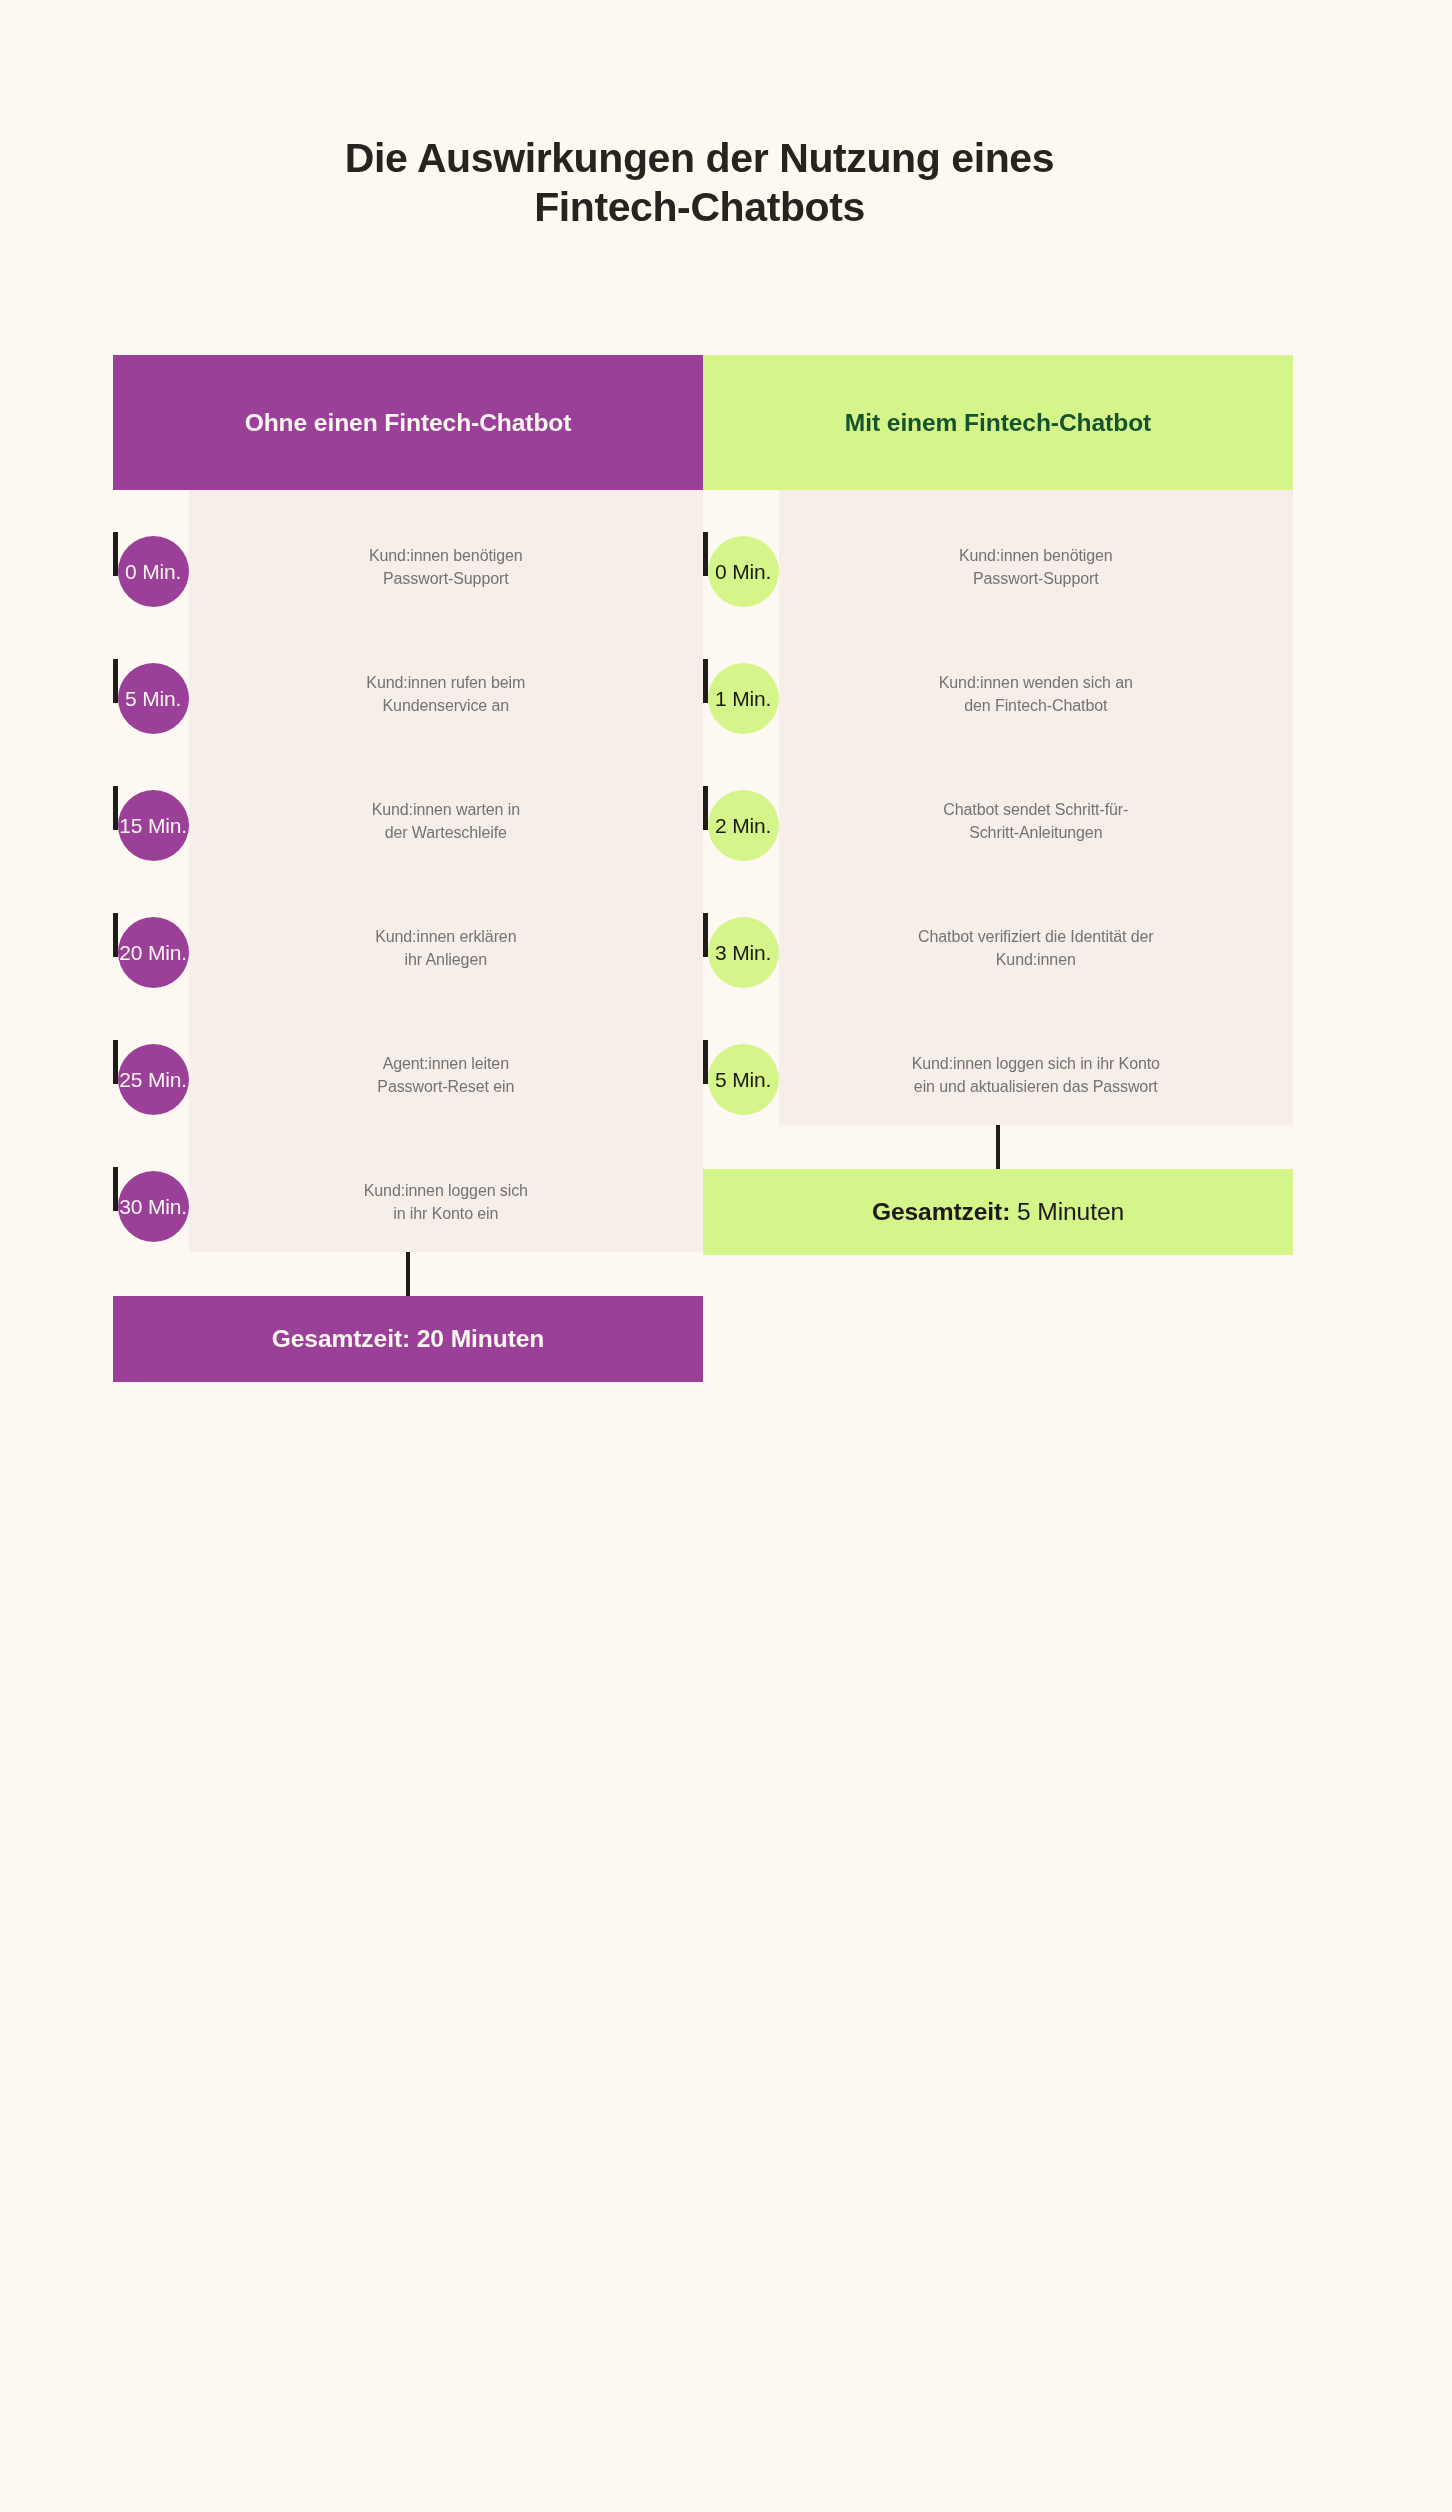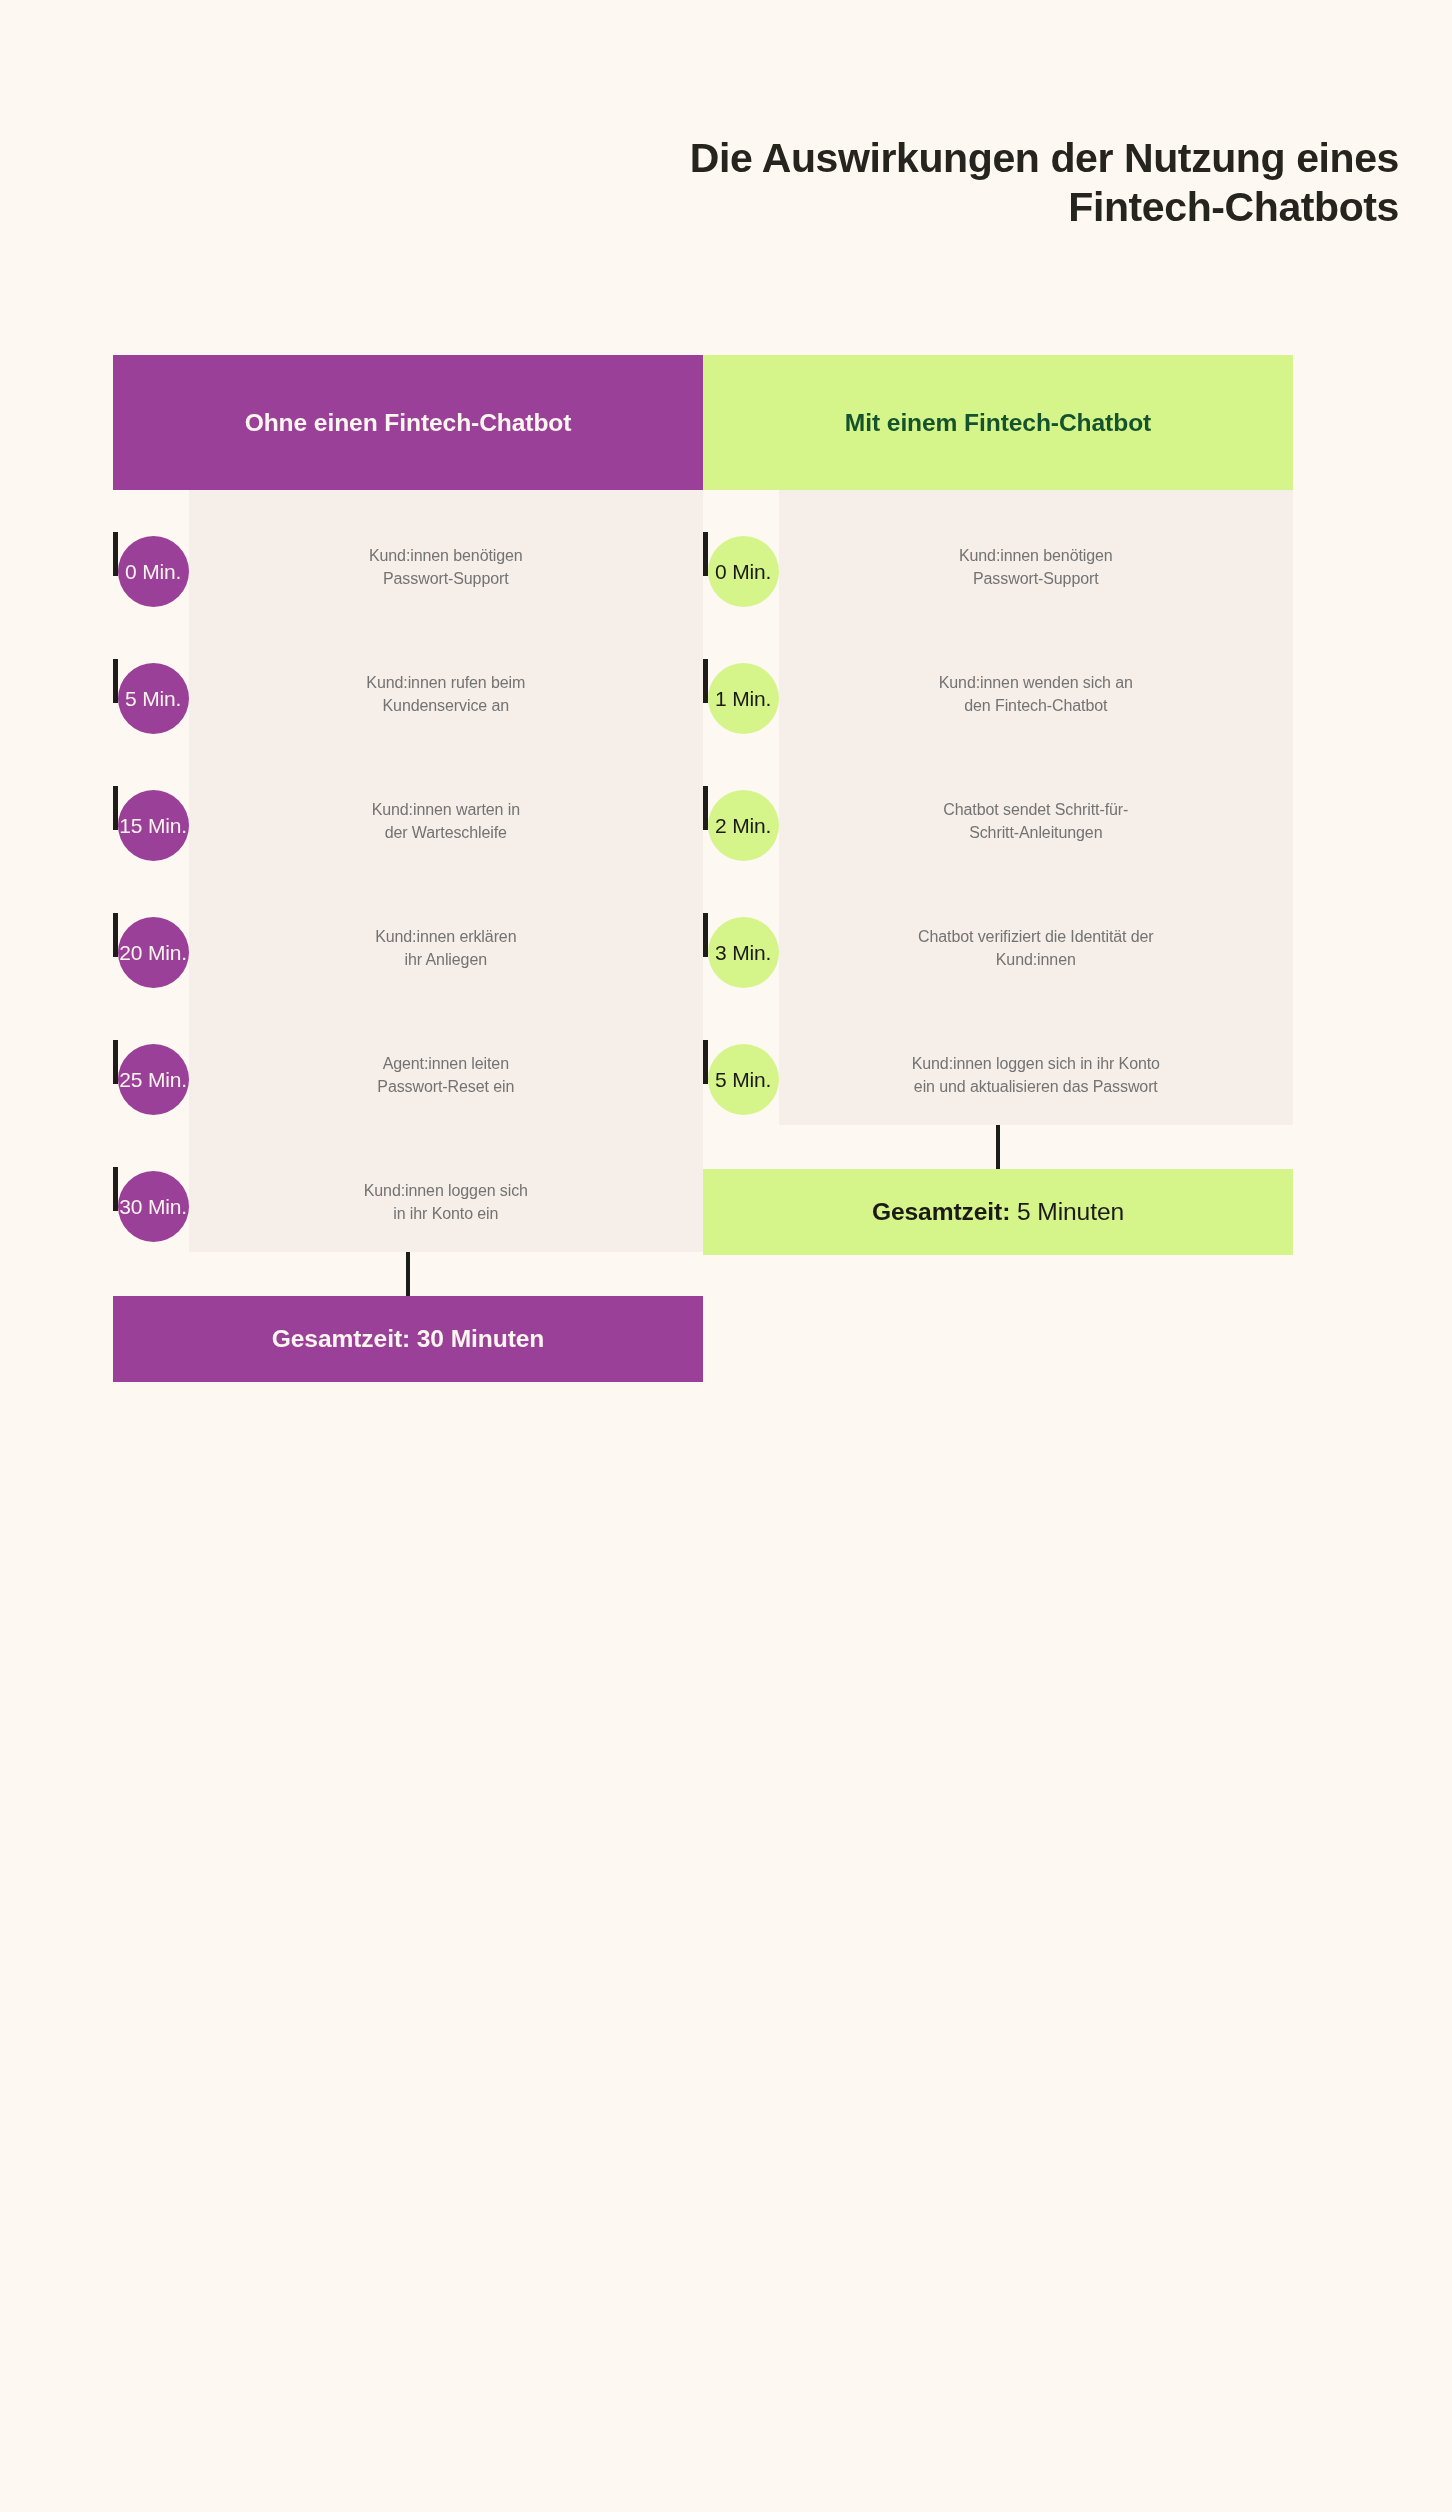--- a/index.html
+++ b/index.html
@@ -20,21 +20,21 @@
     height: 2512px;
     background: #FDF8F1;
   }
 
   
   .title {
     position: absolute;
     top: 107px;
     left: 0;
     width: 1399px;
-    text-align: right;
+    text-align: center;
     font-size: 41px;
     line-height: 1.18;
     font-weight: 700;
     letter-spacing: -0.4px;
     color: #26241F;
   }
   .title-line { display: block; }
 
   
   .columns {
@@ -234,21 +234,21 @@
               <span>Kund:innen loggen sich</span><br>
               <span>in ihr Konto ein</span>
             </div>
           </div>
         </div>
 
       </div>
 
       <div class="total-connector"></div>
       <div class="total">
-        <span class="total-label">Gesamtzeit:</span>&nbsp;<span class="total-value">30 Minuten</span>
+        <span class="total-label">Gesamtzeit:</span>&nbsp;<span class="total-value">20 Minuten</span>
       </div>
 
     </div>
 
     <div class="column col-right">
 
       <div class="col-header">Mit einem Fintech-Chatbot</div>
 
       <div class="steps">
 

